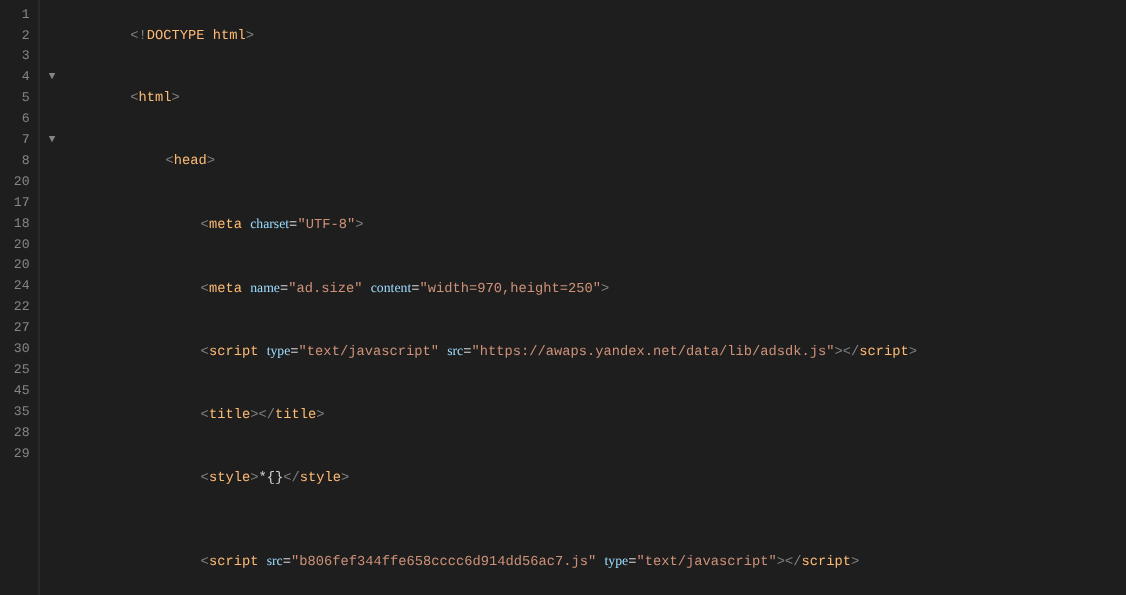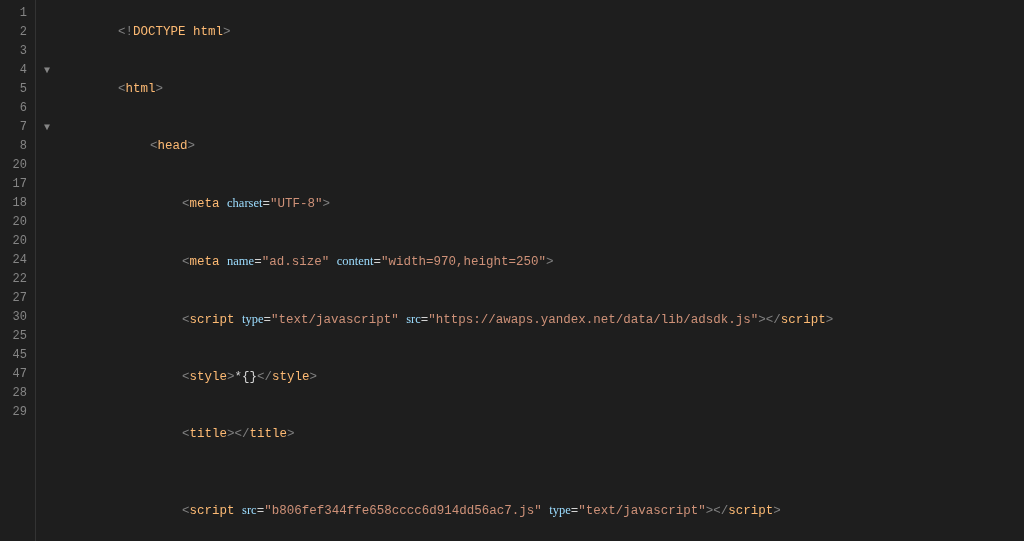--- a/index.html
+++ b/index.html
@@ -84,21 +84,21 @@
     <div class="line-number">17</div>
     <div class="line-number">18</div>
     <div class="line-number">20</div>
     <div class="line-number">20</div>
     <div class="line-number">24</div>
     <div class="line-number">22</div>
     <div class="line-number">27</div>
     <div class="line-number">30</div>
     <div class="line-number">25</div>
     <div class="line-number">45</div>
-    <div class="line-number">47</div>
+    <div class="line-number">35</div>
     <div class="line-number">28</div>
     <div class="line-number">29</div>
   </div>
   <div class="code-area">
 
     <div class="code-line">
       <span class="fold-arrow"> </span>
       <span class="code-content">
         <span class="c-tag">&lt;!</span><span class="c-element">DOCTYPE html</span><span class="c-tag">&gt;</span>
       </span>
@@ -135,28 +135,28 @@
     <div class="code-line">
       <span class="fold-arrow"> </span>
       <span class="code-content">
         <span class="indent2"></span><span class="c-tag">&lt;</span><span class="c-element">script</span> <span class="c-attr">type</span><span class="c-op">=</span><span class="c-string">"text/javascript"</span> <span class="c-attr">src</span><span class="c-op">=</span><span class="c-string">"https://awaps.yandex.net/data/lib/adsdk.js"</span><span class="c-tag">&gt;&lt;/</span><span class="c-element">script</span><span class="c-tag">&gt;</span>
       </span>
     </div>
 
     <div class="code-line">
       <span class="fold-arrow"> </span>
       <span class="code-content">
-        <span class="indent2"></span><span class="c-tag">&lt;</span><span class="c-element">style</span><span class="c-tag">&gt;</span><span class="c-op">*{}</span><span class="c-tag">&lt;/</span><span class="c-element">style</span><span class="c-tag">&gt;</span>
+        <span class="indent2"></span><span class="c-tag">&lt;</span><span class="c-element">title</span><span class="c-tag">&gt;&lt;/</span><span class="c-element">title</span><span class="c-tag">&gt;</span>
       </span>
     </div>
 
     <div class="code-line">
       <span class="fold-arrow"> </span>
       <span class="code-content">
-        <span class="indent2"></span><span class="c-tag">&lt;</span><span class="c-element">title</span><span class="c-tag">&gt;&lt;/</span><span class="c-element">title</span><span class="c-tag">&gt;</span>
+        <span class="indent2"></span><span class="c-tag">&lt;</span><span class="c-element">style</span><span class="c-tag">&gt;</span><span class="c-op">*{}</span><span class="c-tag">&lt;/</span><span class="c-element">style</span><span class="c-tag">&gt;</span>
       </span>
     </div>
 
     <div class="code-line">
       <span class="fold-arrow"> </span>
       <span class="code-content">&nbsp;</span>
     </div>
 
     <div class="code-line">
       <span class="fold-arrow"> </span>

